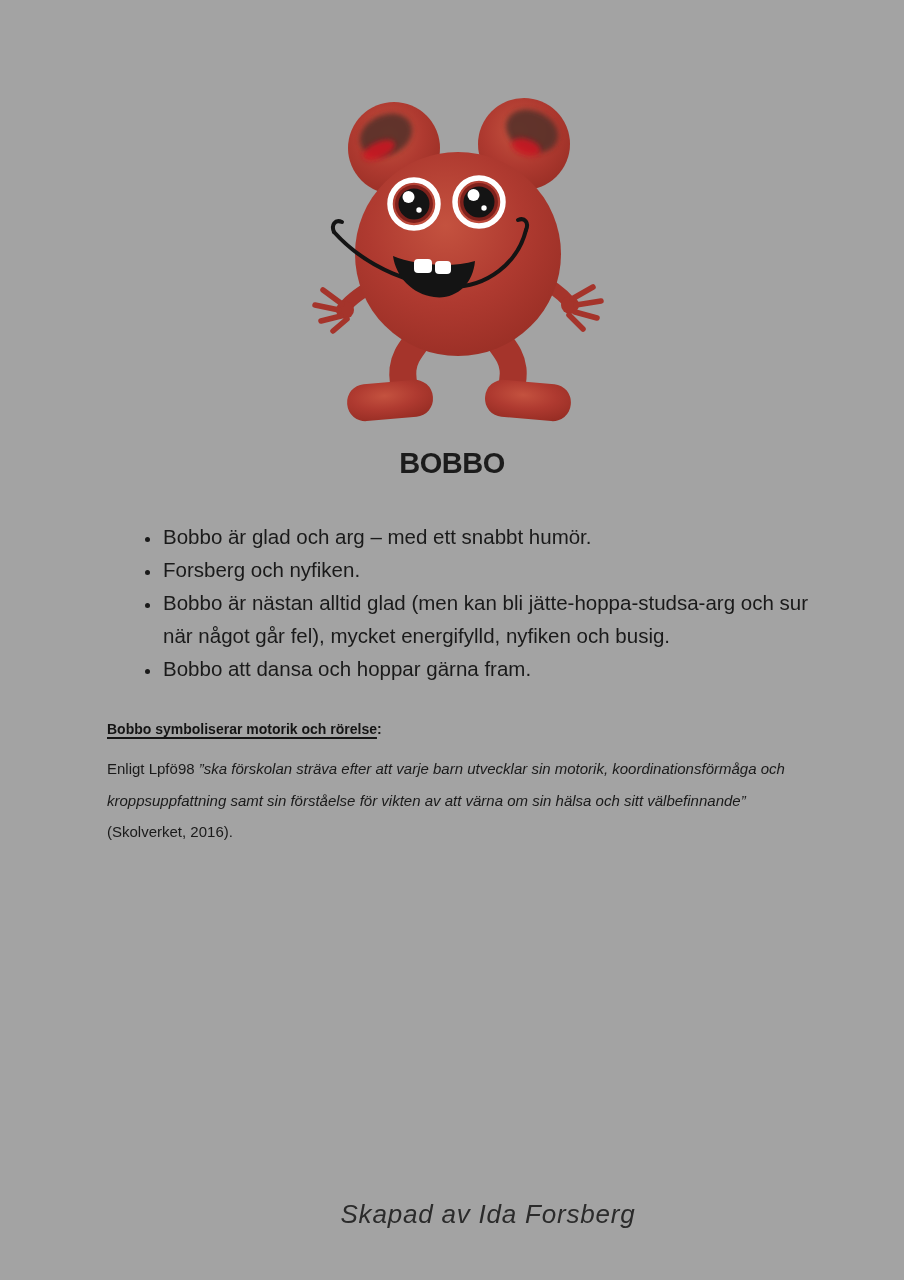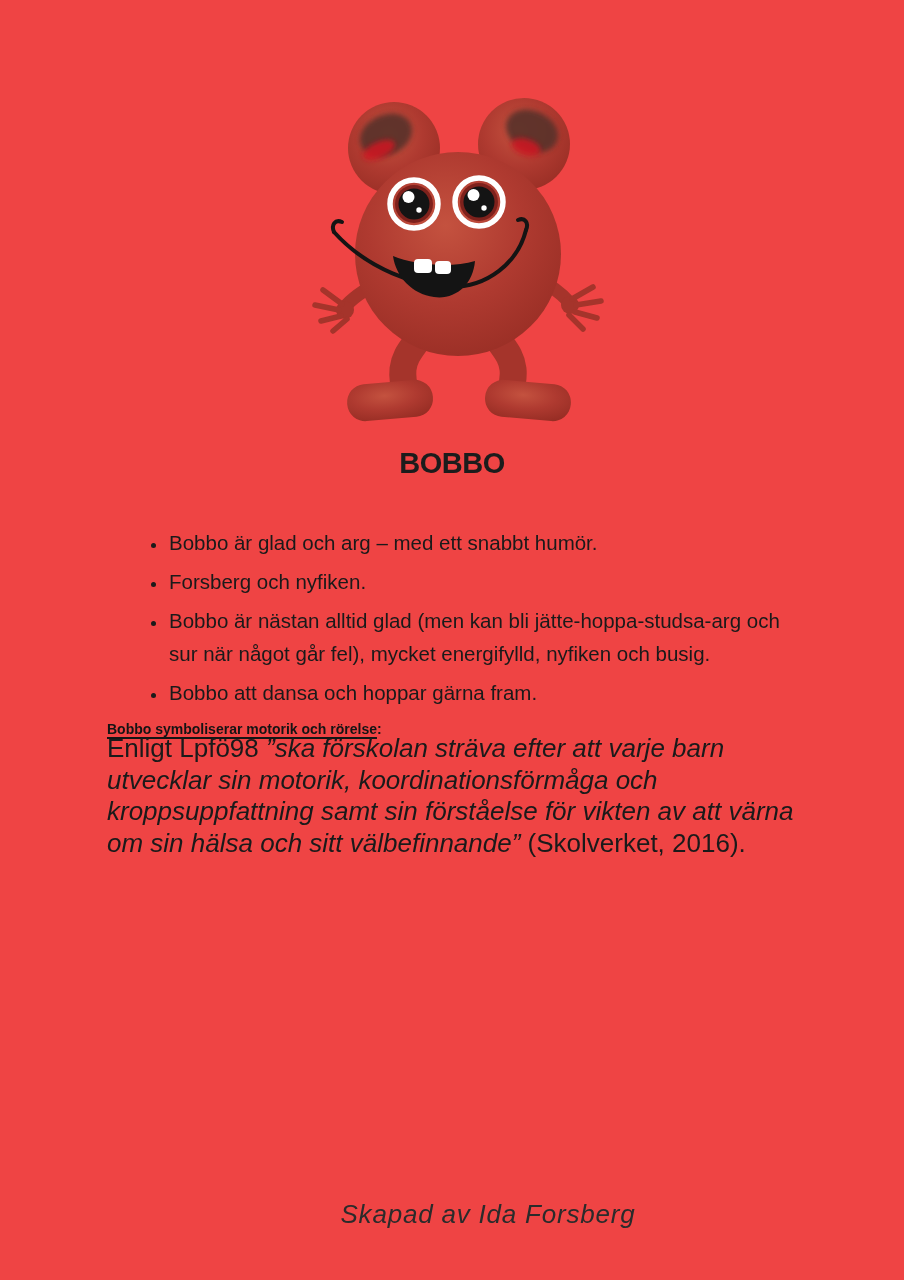--- a/index.html
+++ b/index.html
@@ -1,53 +1,53 @@
 <!DOCTYPE html>
 <html><head>
 <meta charset="utf-8">
 <style>
   html,body { margin:0; padding:0; background:#ffffff; }
   .page {
     position:relative;
     width:904px; height:1280px;
-    background:#ef4444;
+    background:#a3a3a3;
     font-family:"Liberation Sans", sans-serif;
     color:#1a1a1a;
     overflow:hidden;
   }
   .monster-wrap {
     position:absolute; left:298px; top:84px;
     width:322px; height:352px;
   }
   .doc-title {
     position:absolute; left:0; top:447px; width:904px;
     text-align:center;
     font-size:29px; font-weight:700; letter-spacing:-0.5px;
     color:#1c1c1c;
   }
   .bullet-list {
     position:absolute; left:135px; top:520px; width:655px;
     margin:0; padding:0 0 0 27px;
     font-size:20.5px; line-height:33px;
     color:#1a1a1a;
   }
-  .bullet-list li { margin:6px; padding:0 0 0 1px; }
+  .bullet-list li { margin:0; padding:0 0 0 1px; }
   .bullet-list li::marker { font-size:0.85em; }
   .section-heading {
     position:absolute; left:107px; top:721px;
     font-size:14px; font-weight:700; color:#141414;
   }
   .underlined {
     text-decoration:underline;
     text-decoration-thickness:2px;
     text-underline-offset:3px;
   }
   .section-para {
-    position:absolute; left:107px; top:733px; width:697px;
-    font-size:26px; line-height:31.5px; color:#1a1a1a;
+    position:absolute; left:107px; top:753px; width:697px;
+    font-size:15px; line-height:31.5px; color:#1a1a1a;
   }
   .quote-italic { font-style:italic; }
   .footer-credit {
     position:absolute; left:0; top:1199px; width:904px;
     text-align:center;
     font-size:26px; font-style:italic; letter-spacing:0.8px;
     color:#2b2b2b;
     padding-left:36px;
   }
   

